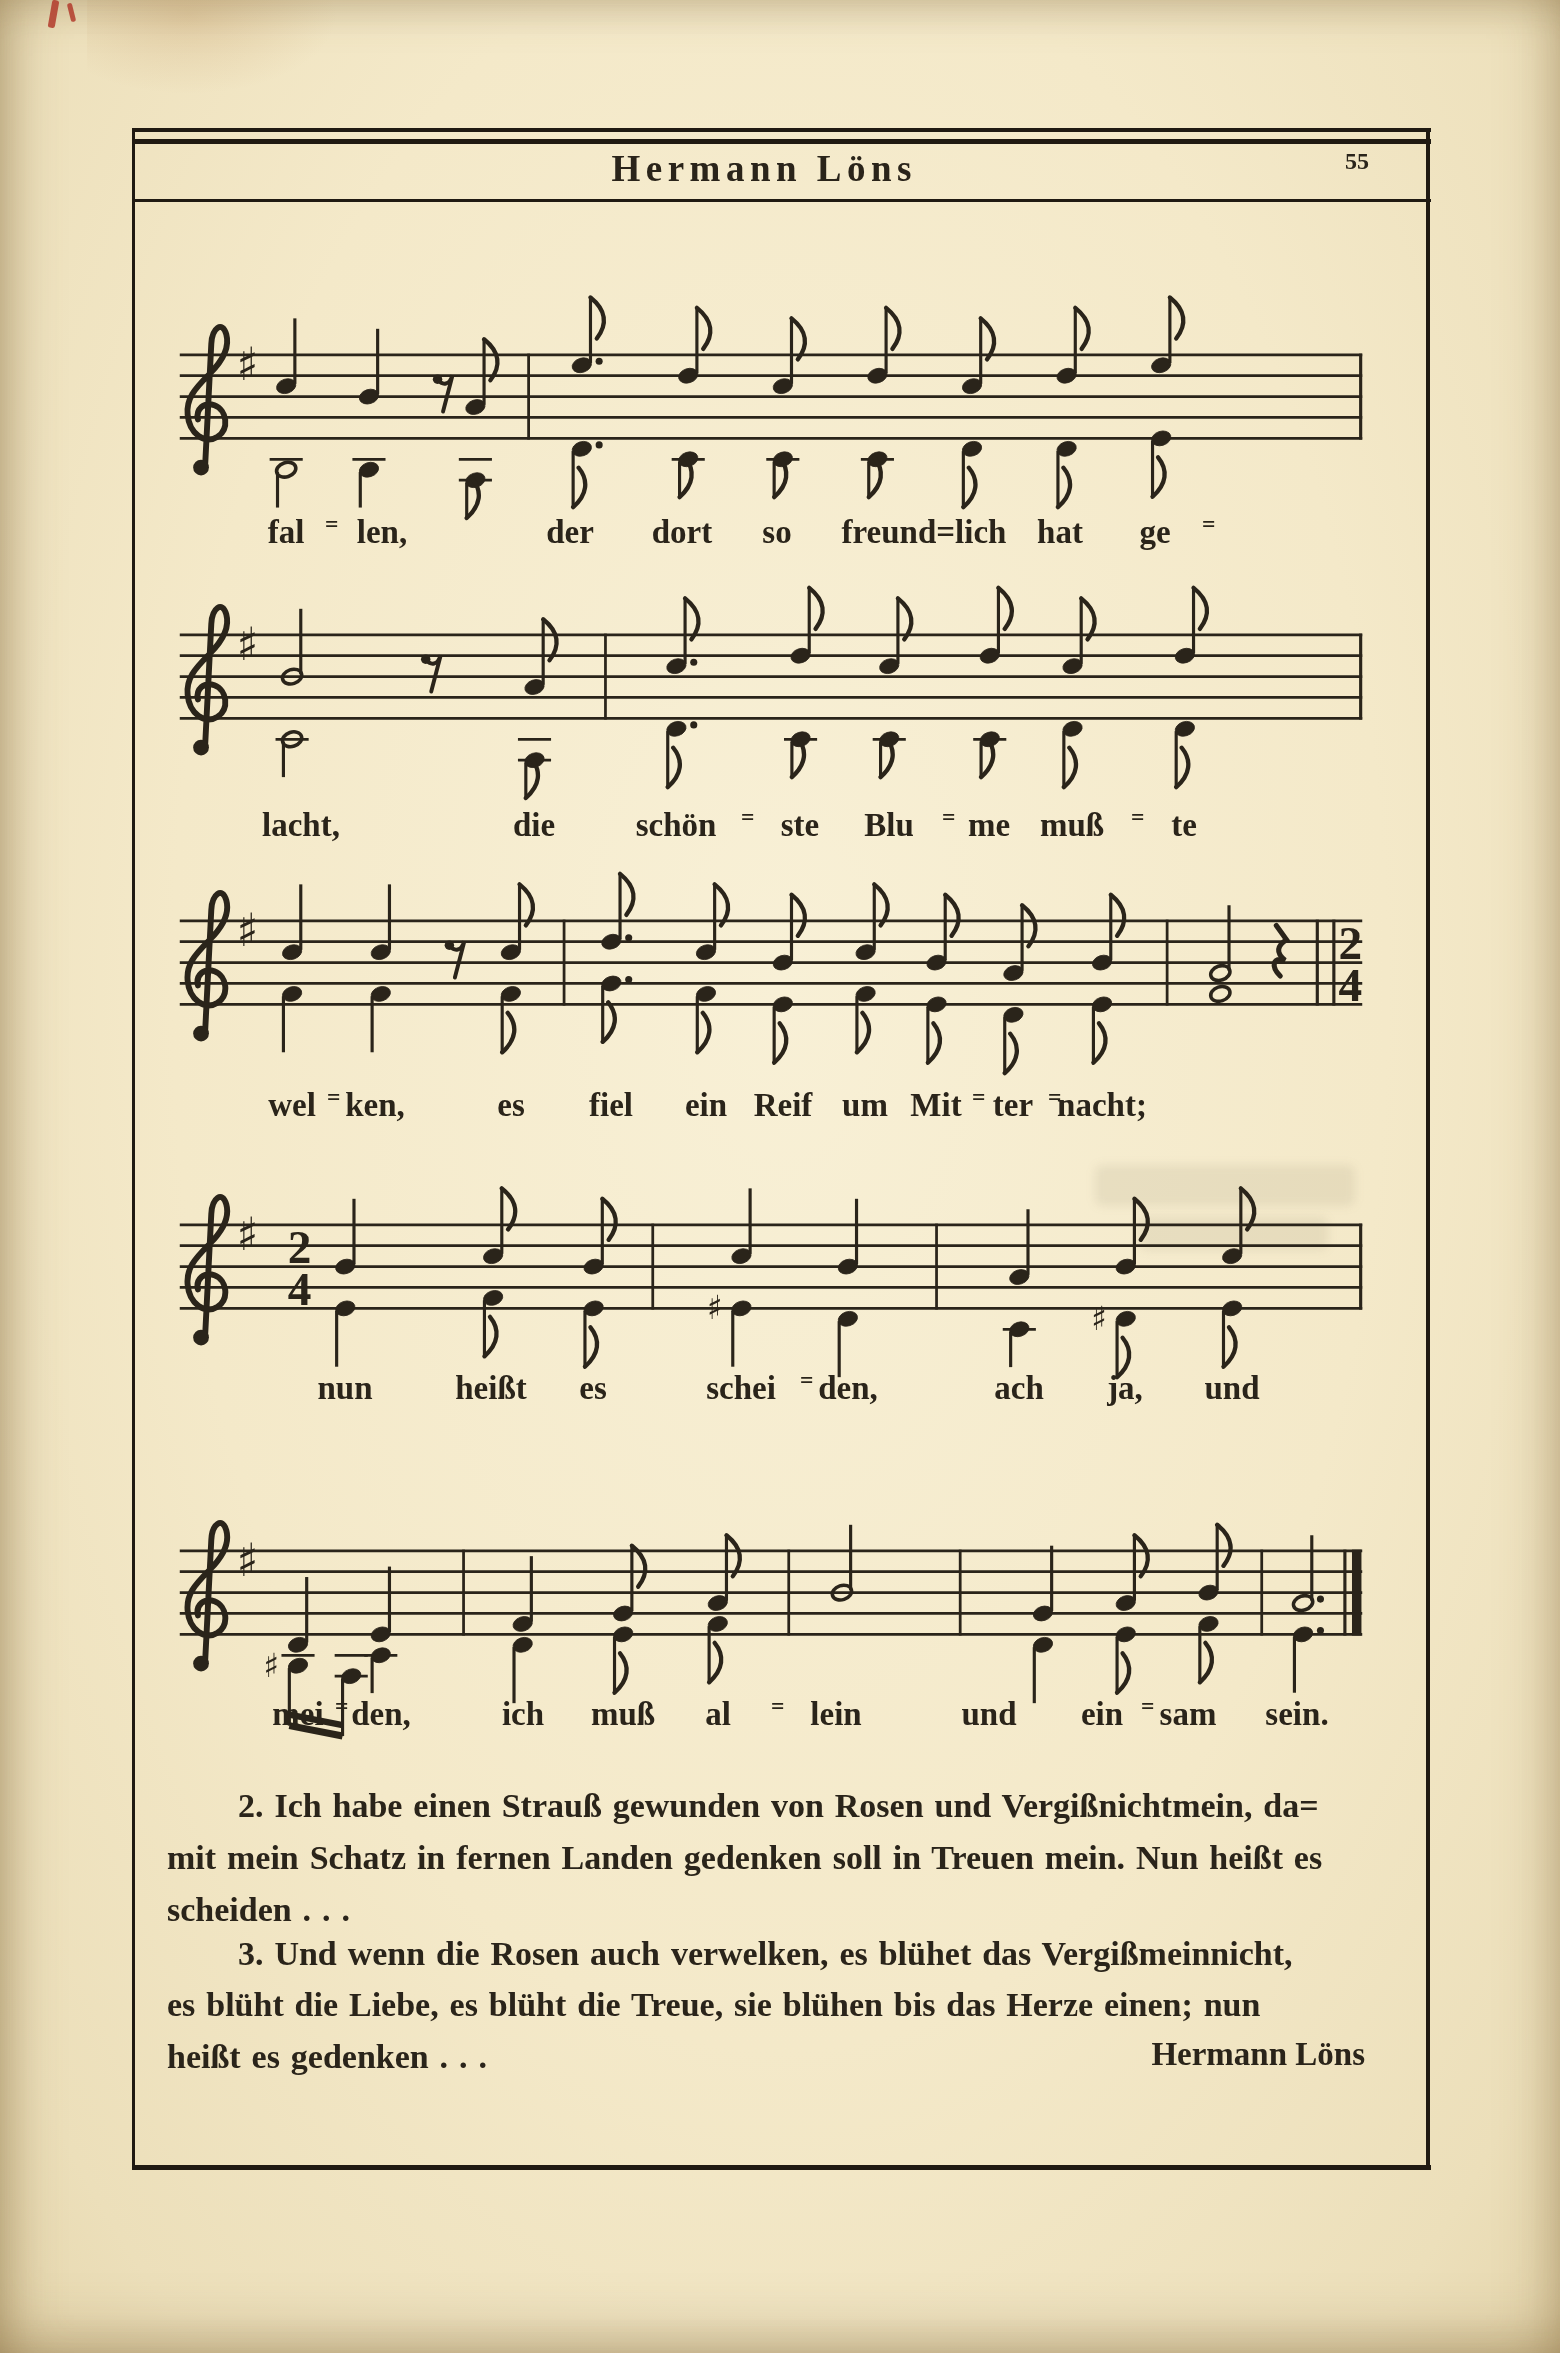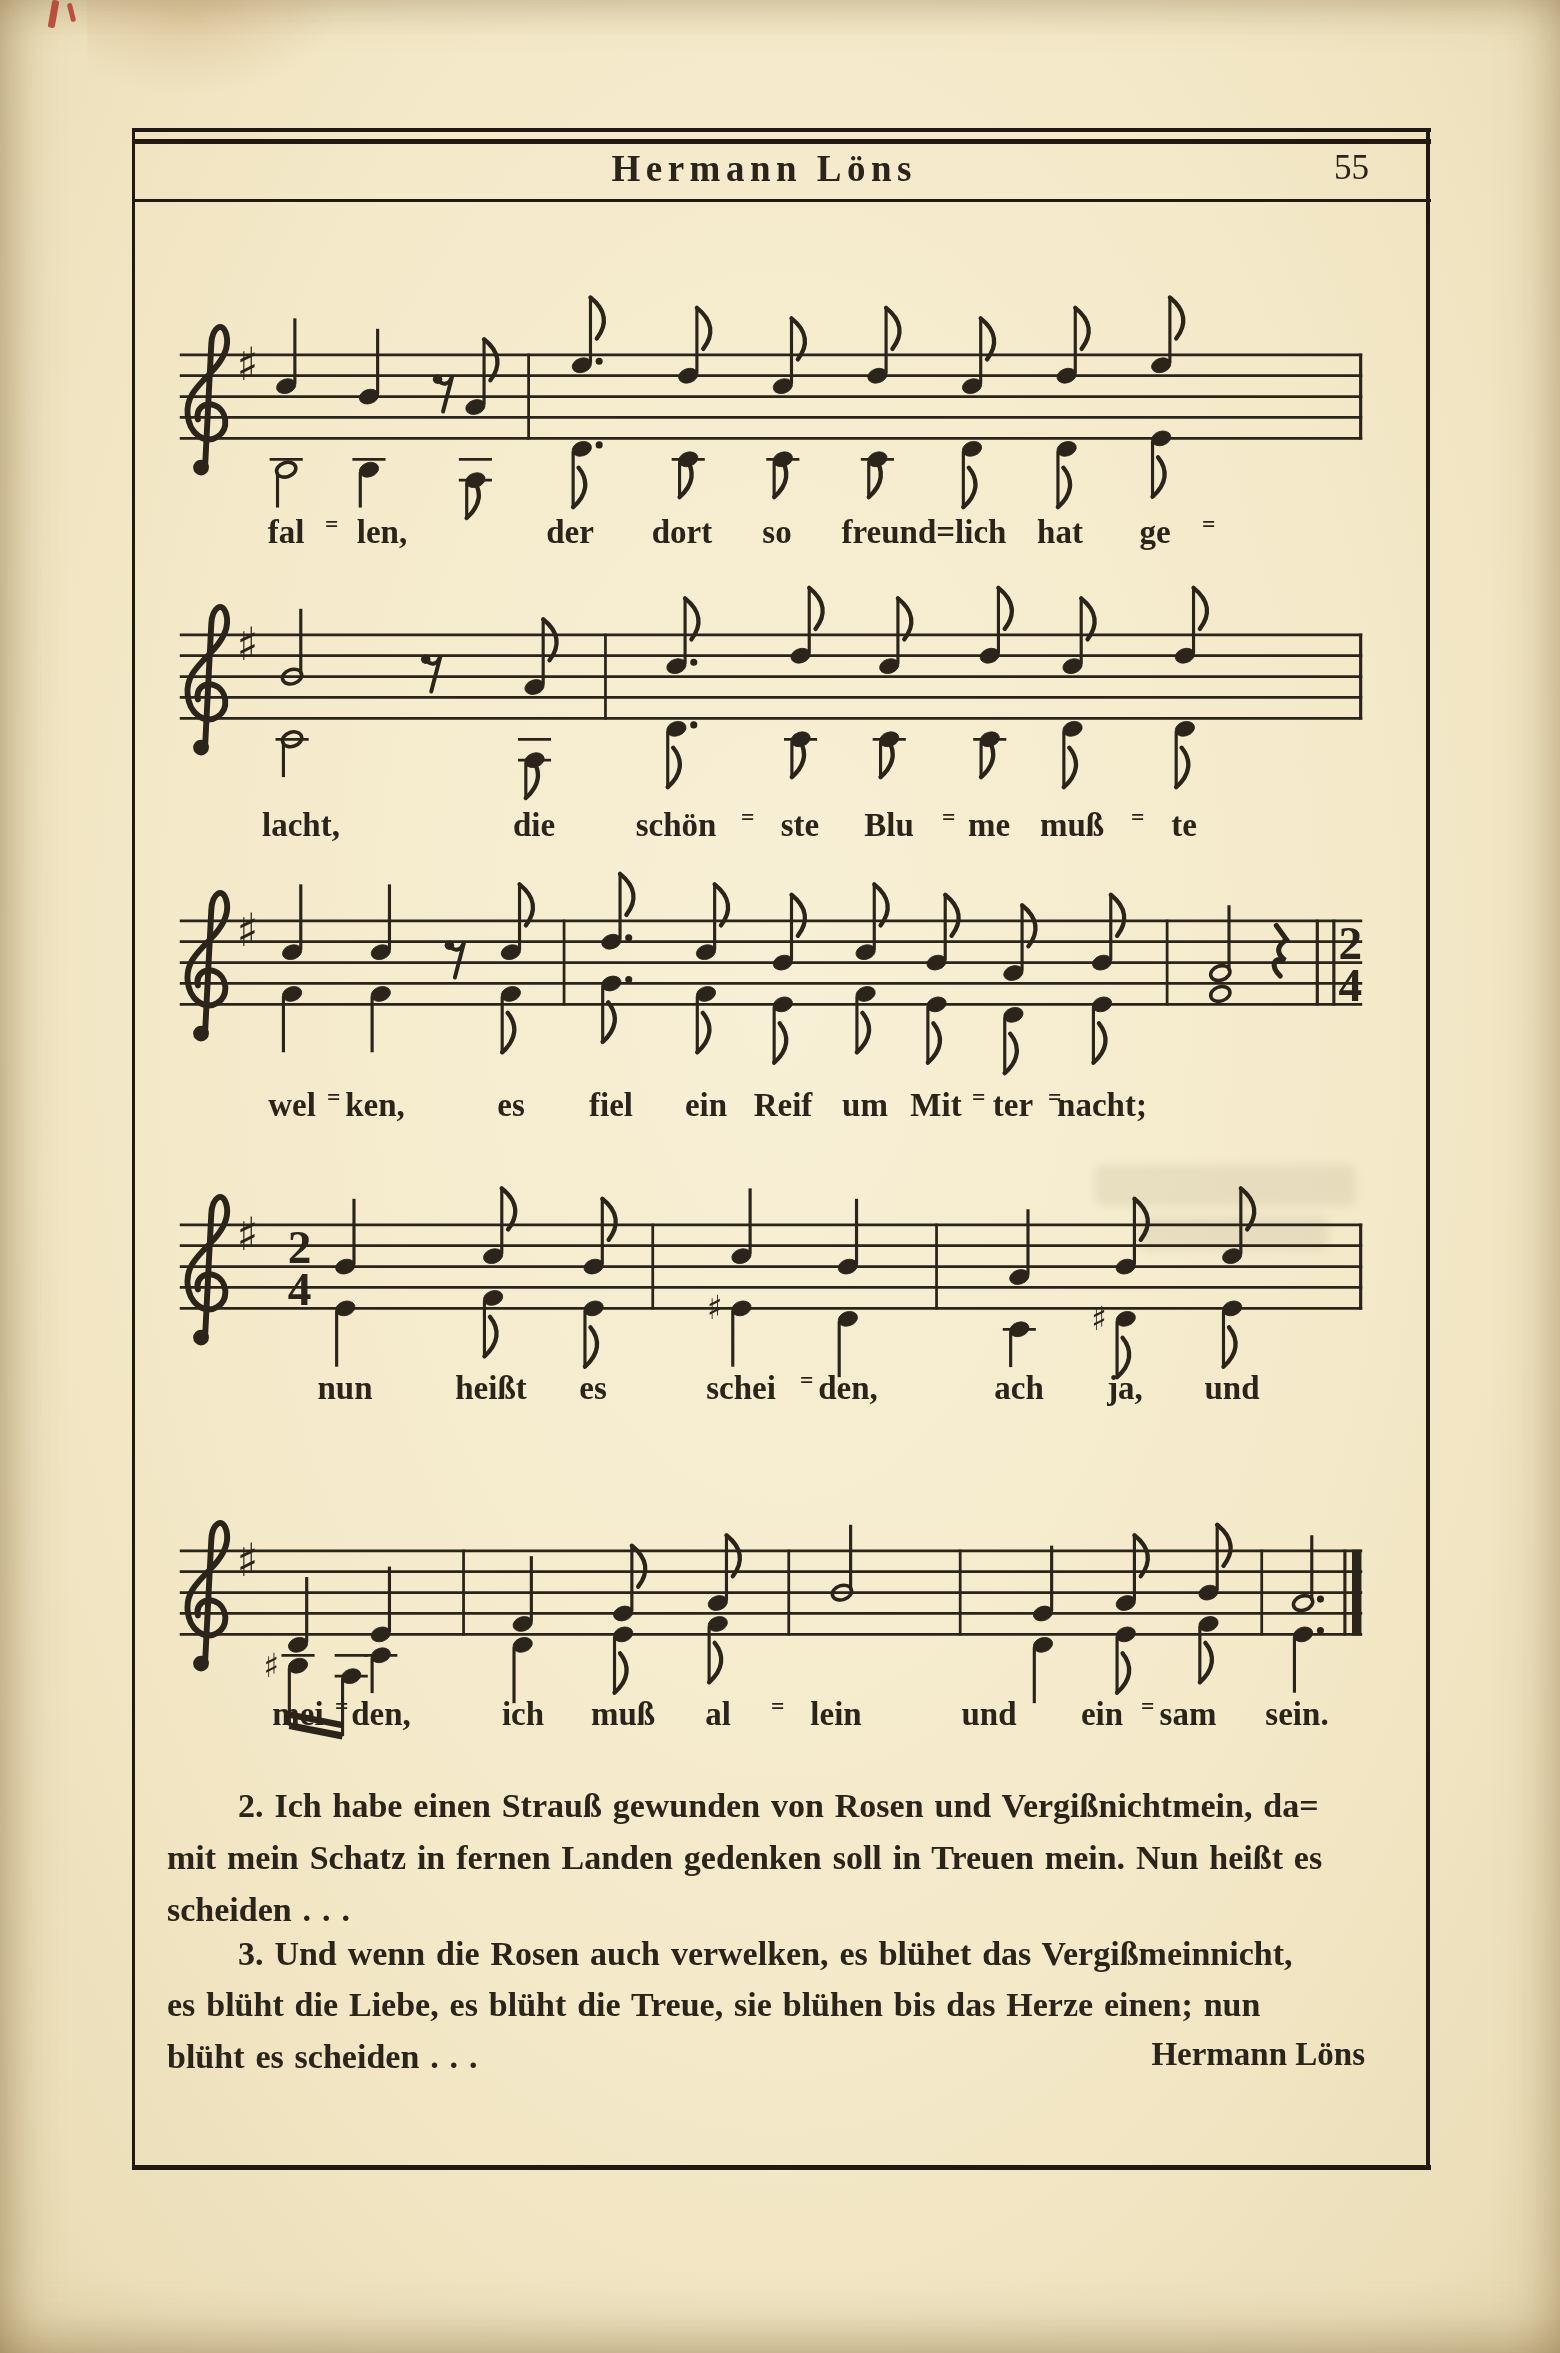--- a/index.html
+++ b/index.html
@@ -15,21 +15,21 @@
                 inset -35px 0 55px -27.6px rgba(125,98,52,.35),
                 inset 0 -43px 63px -31.5px rgba(125,98,52,.40),
                 inset 0 27.6px 47px -23.6px rgba(125,98,52,.28);}
   .rule{position:absolute;background:#201a12;}
   .stain{position:absolute;left:87px;top:0;width:252px;height:95px;pointer-events:none;
     background:radial-gradient(ellipse at 40% 15%, rgba(170,112,50,.18), rgba(170,112,50,0) 70%);}
   .redmark{position:absolute;background:#b23b2c;border-radius:2.4px;opacity:.85;}
   .ghost{position:absolute;background:rgba(110,95,70,.10);filter:blur(4.7px);border-radius:7.9px;}
   .header-title{position:absolute;left:0;right:31.5px;top:147px;text-align:center;
     font-size:37px;font-weight:bold;letter-spacing:5.5px;}
-  .page-number{position:absolute;right:191px;top:148px;font-size:35px;font-weight:normal;}
+  .page-number{position:absolute;right:191px;top:148px;font-size:24px;font-weight:bold;}
   .lyrics-row{position:absolute;left:164px;width:1229px;height:47px;}
   .lyrics-row span{position:absolute;transform:translateX(-50%);white-space:nowrap;
     font-size:33px;font-weight:bold;}
   .lyrics-row span.eq{font-size:23.6px;top:-3.2px;letter-spacing:-1.6px;}
   .music{position:absolute;left:164px;width:1214px;height:284px;}
   .verse-line{position:absolute;font-size:34px;font-weight:bold;white-space:nowrap;
     word-spacing:2.4px;}
   .signature{position:absolute;right:195px;top:2036px;font-size:33px;font-weight:bold;}
 </style>
 </head>
@@ -480,15 +480,15 @@
       <span style="left: 1024px;">sam</span>
       <span style="left: 1133px;">sein.</span>
     </div>
   </div>
 
 <div class="verse-line" style="left:238px;top:1787px;">2. Ich habe einen Strauß gewunden von Rosen und Vergißnichtmein, da=</div>
 <div class="verse-line" style="left:167px;top:1839px;">mit mein Schatz in fernen Landen gedenken soll in Treuen mein. Nun heißt es</div>
 <div class="verse-line" style="left:167px;top:1891px;">scheiden . . .</div>
 <div class="verse-line" style="left:238px;top:1935px;">3. Und wenn die Rosen auch verwelken, es blühet das Vergißmeinnicht,</div>
 <div class="verse-line" style="left:167px;top:1986px;">es blüht die Liebe, es blüht die Treue, sie blühen bis das Herze einen;  nun</div>
-<div class="verse-line" style="left:167px;top:2038px;">blüht es scheiden . . .</div>
+<div class="verse-line" style="left:167px;top:2038px;">heißt es gedenken . . .</div>
 <div class="signature">Hermann Löns</div>
 
 
 </body></html>

